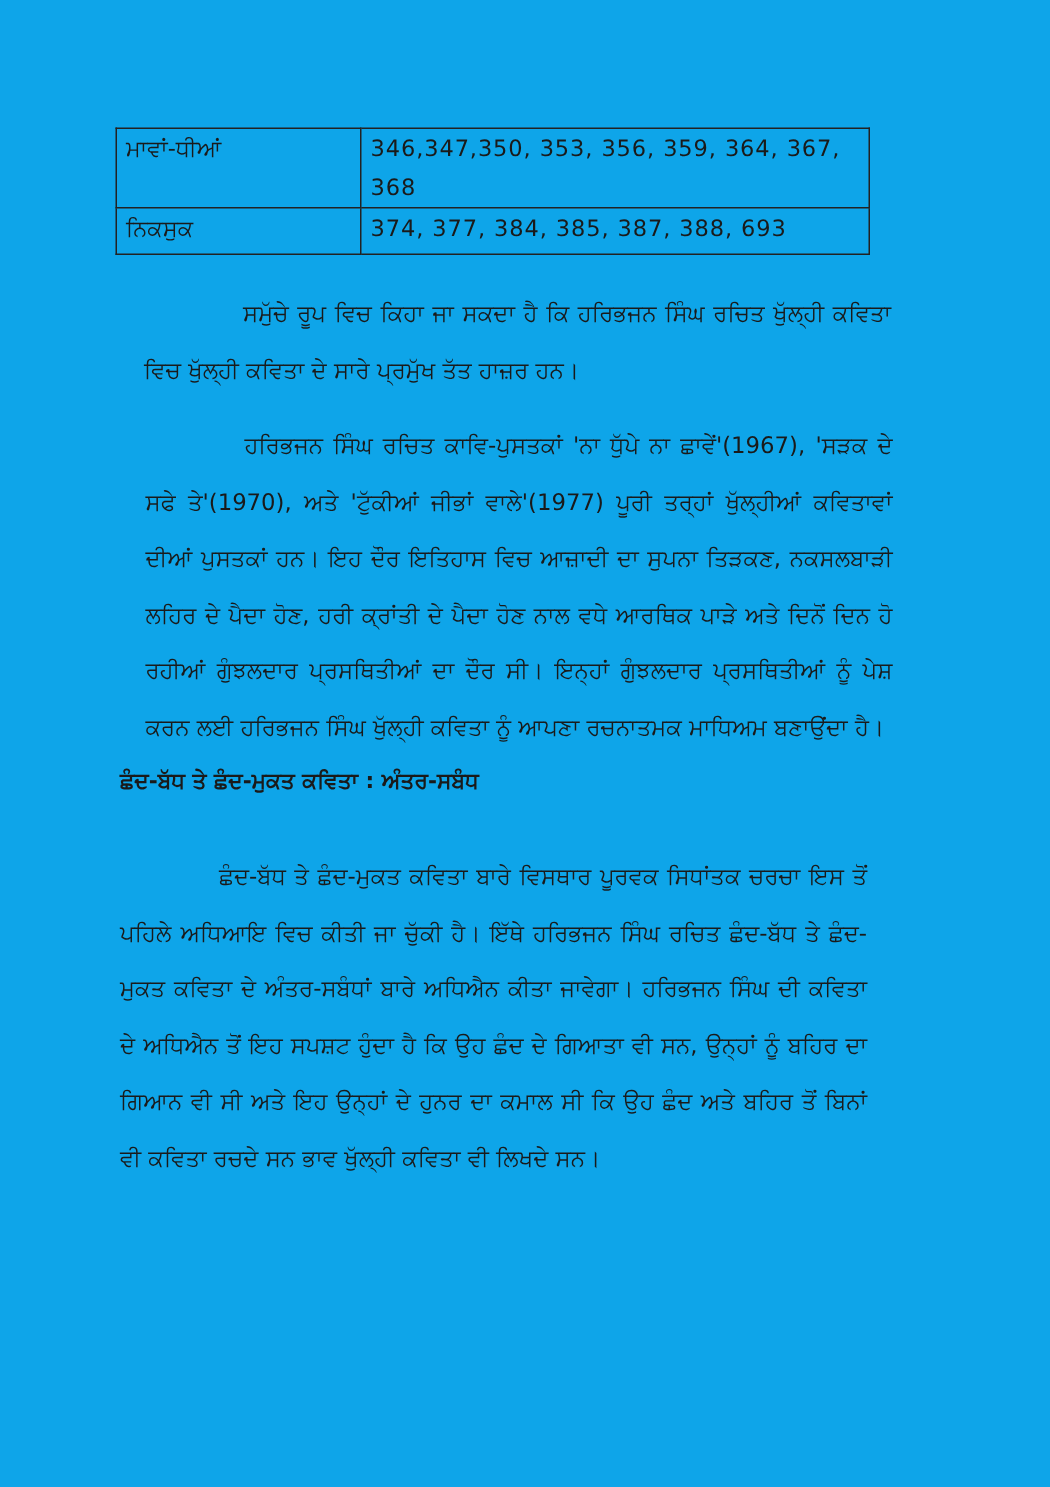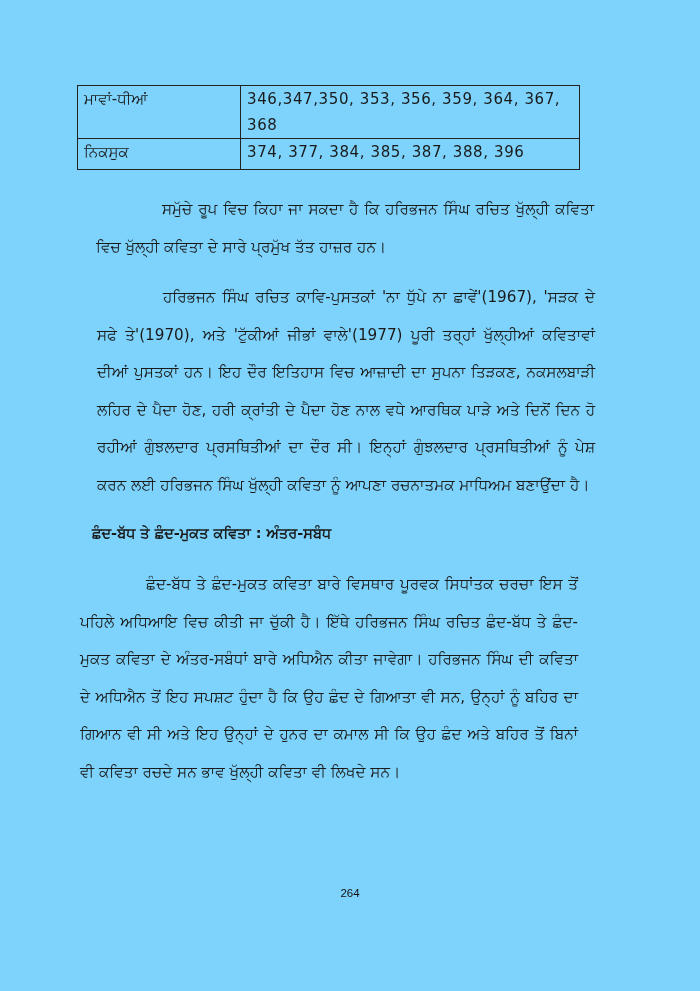--- a/index.html
+++ b/index.html
@@ -12,21 +12,21 @@
       height: 991px;
       position: relative;
       overflow: hidden;
       color: #1a1a1a;
       font-family: "DejaVu Sans", "Liberation Sans", sans-serif;
     }
     .page {
       position: absolute;
       left: 0; top: 0;
       width: 700px; height: 991px;
-      background: #7dd3fc;
+      background: #0ea5e9;
     }
     
     .ref-table {
       position: absolute;
       left: 77px;
       top: 85px;
       width: 503px;
       border-collapse: collapse;
       font-size: 15px;
     }
@@ -80,33 +80,32 @@
 <div class="page">
 
   <table class="ref-table">
     <tbody>
       <tr>
         <td class="c1">ਮਾਵਾਂ-ਧੀਆਂ</td>
         <td class="c2">346,347,350, 353, 356, 359, 364, 367, 368</td>
       </tr>
       <tr>
         <td class="c1">ਨਿਕਸੁਕ</td>
-        <td class="c2">374, 377, 384, 385, 387, 388, 396</td>
+        <td class="c2">374, 377, 384, 385, 387, 388, 693</td>
       </tr>
     </tbody>
   </table>
 
   <p class="body-text para-1" style="margin:16px;">
     <span class="indent"></span><span>ਸਮੁੱਚੇ ਰੂਪ ਵਿਚ ਕਿਹਾ ਜਾ ਸਕਦਾ ਹੈ ਕਿ ਹਰਿਭਜਨ ਸਿੰਘ ਰਚਿਤ ਖੁੱਲ੍ਹੀ ਕਵਿਤਾ ਵਿਚ ਖੁੱਲ੍ਹੀ ਕਵਿਤਾ ਦੇ ਸਾਰੇ ਪ੍ਰਮੁੱਖ ਤੱਤ ਹਾਜ਼ਰ ਹਨ।</span>
   </p>
 
   <p class="body-text para-2" style="margin:17px;">
     <span class="indent"></span><span>ਹਰਿਭਜਨ ਸਿੰਘ ਰਚਿਤ ਕਾਵਿ-ਪੁਸਤਕਾਂ 'ਨਾ ਧੁੱਪੇ ਨਾ ਛਾਵੇਂ'(1967), 'ਸੜਕ ਦੇ ਸਫੇ ਤੇ'(1970), ਅਤੇ 'ਟੁੱਕੀਆਂ ਜੀਭਾਂ ਵਾਲੇ'(1977) ਪੂਰੀ ਤਰ੍ਹਾਂ ਖੁੱਲ੍ਹੀਆਂ ਕਵਿਤਾਵਾਂ ਦੀਆਂ ਪੁਸਤਕਾਂ ਹਨ। ਇਹ ਦੌਰ ਇਤਿਹਾਸ ਵਿਚ ਆਜ਼ਾਦੀ ਦਾ ਸੁਪਨਾ ਤਿੜਕਣ, ਨਕਸਲਬਾੜੀ ਲਹਿਰ ਦੇ ਪੈਦਾ ਹੋਣ, ਹਰੀ ਕ੍ਰਾਂਤੀ ਦੇ ਪੈਦਾ ਹੋਣ ਨਾਲ ਵਧੇ ਆਰਥਿਕ ਪਾੜੇ ਅਤੇ ਦਿਨੋਂ ਦਿਨ ਹੋ ਰਹੀਆਂ ਗੁੰਝਲਦਾਰ ਪ੍ਰਸਥਿਤੀਆਂ ਦਾ ਦੌਰ ਸੀ। ਇਨ੍ਹਾਂ ਗੁੰਝਲਦਾਰ ਪ੍ਰਸਥਿਤੀਆਂ ਨੂੰ ਪੇਸ਼ ਕਰਨ ਲਈ ਹਰਿਭਜਨ ਸਿੰਘ ਖੁੱਲ੍ਹੀ ਕਵਿਤਾ ਨੂੰ ਆਪਣਾ ਰਚਨਾਤਮਕ ਮਾਧਿਅਮ ਬਣਾਉਂਦਾ ਹੈ।</span>
   </p>
 
-  <h2 class="heading" style="margin:12px;">ਛੰਦ-ਬੱਧ ਤੇ ਛੰਦ-ਮੁਕਤ ਕਵਿਤਾ : ਅੰਤਰ-ਸਬੰਧ</h2>
+  <h2 class="heading" style="margin:0;">ਛੰਦ-ਬੱਧ ਤੇ ਛੰਦ-ਮੁਕਤ ਕਵਿਤਾ : ਅੰਤਰ-ਸਬੰਧ</h2>
 
   <p class="body-text para-3" style="margin:0;">
     <span class="indent"></span><span>ਛੰਦ-ਬੱਧ ਤੇ ਛੰਦ-ਮੁਕਤ ਕਵਿਤਾ ਬਾਰੇ ਵਿਸਥਾਰ ਪੂਰਵਕ ਸਿਧਾਂਤਕ ਚਰਚਾ ਇਸ ਤੋਂ ਪਹਿਲੇ ਅਧਿਆਇ ਵਿਚ ਕੀਤੀ ਜਾ ਚੁੱਕੀ ਹੈ। ਇੱਥੇ ਹਰਿਭਜਨ ਸਿੰਘ ਰਚਿਤ ਛੰਦ-ਬੱਧ ਤੇ ਛੰਦ-ਮੁਕਤ ਕਵਿਤਾ ਦੇ ਅੰਤਰ-ਸਬੰਧਾਂ ਬਾਰੇ ਅਧਿਐਨ ਕੀਤਾ ਜਾਵੇਗਾ। ਹਰਿਭਜਨ ਸਿੰਘ ਦੀ ਕਵਿਤਾ ਦੇ ਅਧਿਐਨ ਤੋਂ ਇਹ ਸਪਸ਼ਟ ਹੁੰਦਾ ਹੈ ਕਿ ਉਹ ਛੰਦ ਦੇ ਗਿਆਤਾ ਵੀ ਸਨ, ਉਨ੍ਹਾਂ ਨੂੰ ਬਹਿਰ ਦਾ ਗਿਆਨ ਵੀ ਸੀ ਅਤੇ ਇਹ ਉਨ੍ਹਾਂ ਦੇ ਹੁਨਰ ਦਾ ਕਮਾਲ ਸੀ ਕਿ ਉਹ ਛੰਦ ਅਤੇ ਬਹਿਰ ਤੋਂ ਬਿਨਾਂ ਵੀ ਕਵਿਤਾ ਰਚਦੇ ਸਨ ਭਾਵ ਖੁੱਲ੍ਹੀ ਕਵਿਤਾ ਵੀ ਲਿਖਦੇ ਸਨ।</span>
   </p>
 
-  <div class="page-number">264</div>
 </div>
 
 </body></html>

